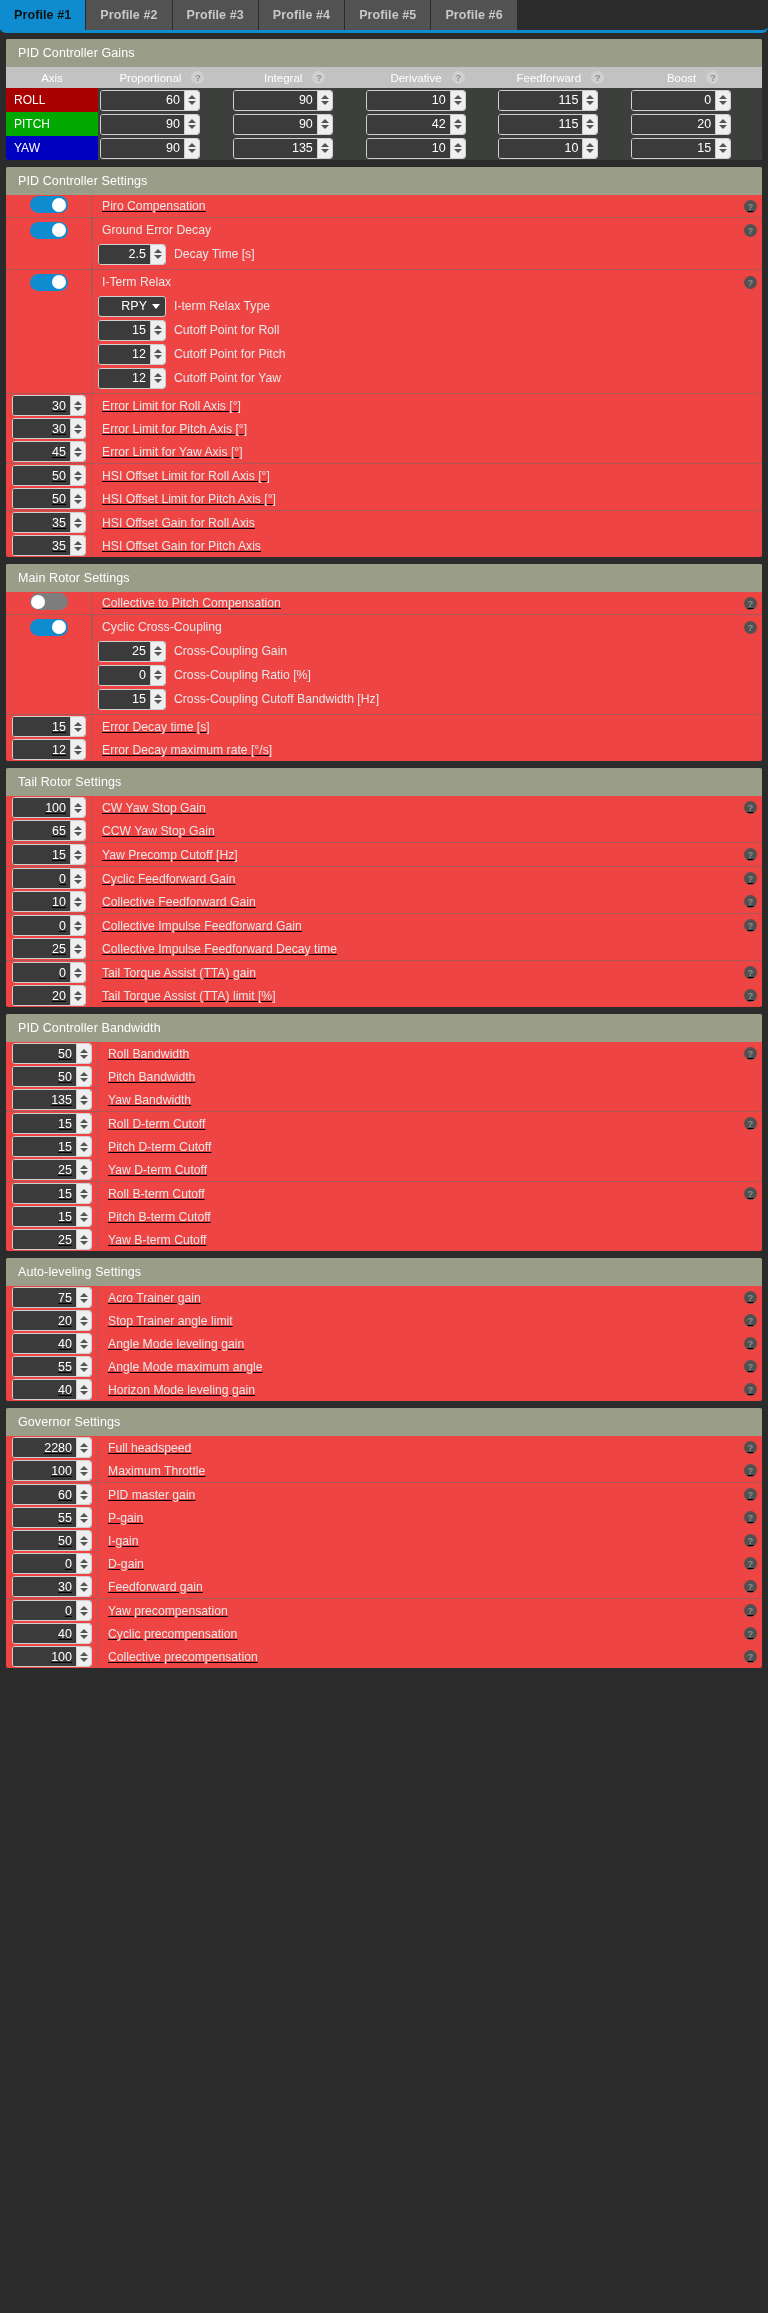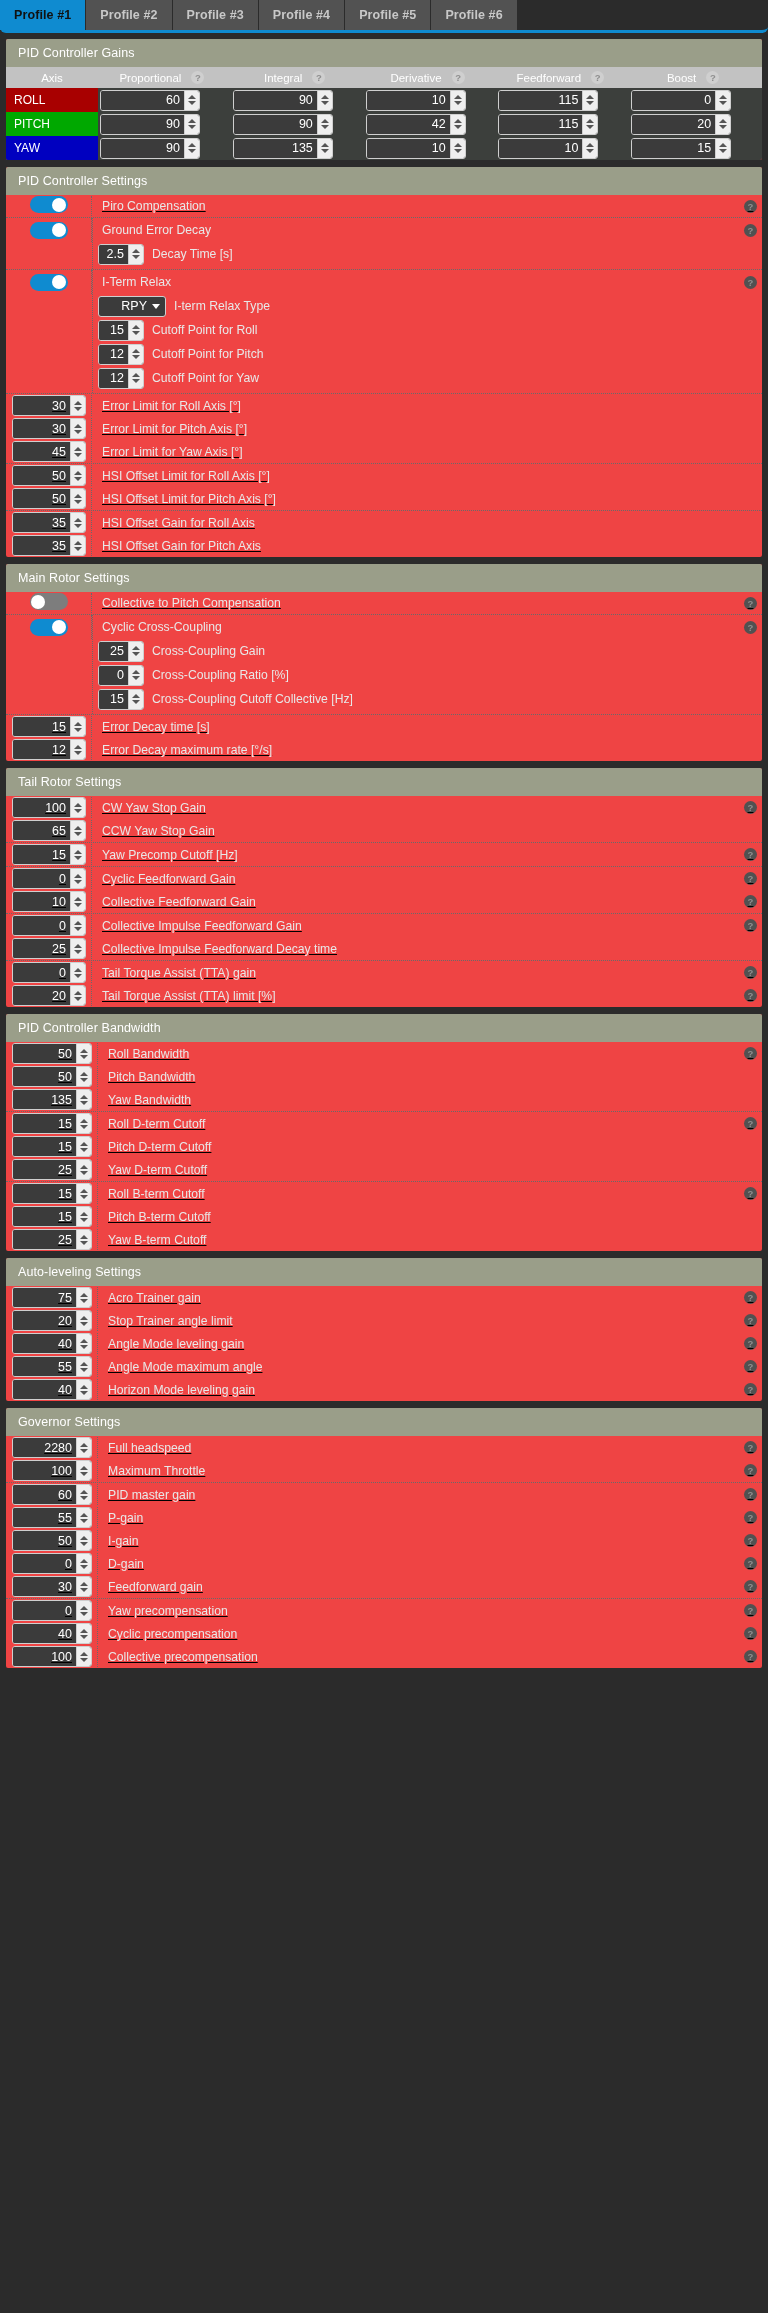--- a/index.html
+++ b/index.html
@@ -190,21 +190,21 @@
     width: 14px; height: 14px; border-radius: 50%; background: #fff;
   }
   .switch.off .knob { left: 1.5px; }
 
   
   .sub {
     display: flex; align-items: center;
     padding: 1.5px 0 1.5px 0;
   }
   .sub .indent { flex: 0 0 92px; }
-  .sub .numbox { width: 46px; }
+  .sub .numbox { width: 68px; }
   .sub .selbox { width: 68px; }
   .sub .sublbl {
     color: #e8e8e8; font-size: 12.2px; padding-left: 8px;
     white-space: nowrap; flex: 1 1 auto;
   }
   .toggle-block { padding-bottom: 3px; }
   .toggle-head { display: flex; align-items: center; min-height: 24px; }
   .toggle-head .lbl { padding-left: 10px; }
   .divcol { border-right: 1px dotted #6a6a6a; align-self: stretch;
             width: 86px; flex: 0 0 86px; display:flex; align-items:center;
@@ -629,21 +629,21 @@
       </div>
       <div class="sub">
         <div class="indent"></div>
         <span class="numbox">
             <span class="val">15</span>
             <span class="spin">
               <i class="up"></i>
               <i class="down"></i>
             </span>
           </span>
-        <span class="sublbl">Cross-Coupling Cutoff Collective [Hz]</span>
+        <span class="sublbl">Cross-Coupling Cutoff Bandwidth [Hz]</span>
       </div>
     </div>
 
     <div class="rowgroup">
       <div class="srow">
         <div class="ctrl">
             <span class="numbox">
               <span class="val">15</span>
               <span class="spin">
                 <i class="up"></i>

